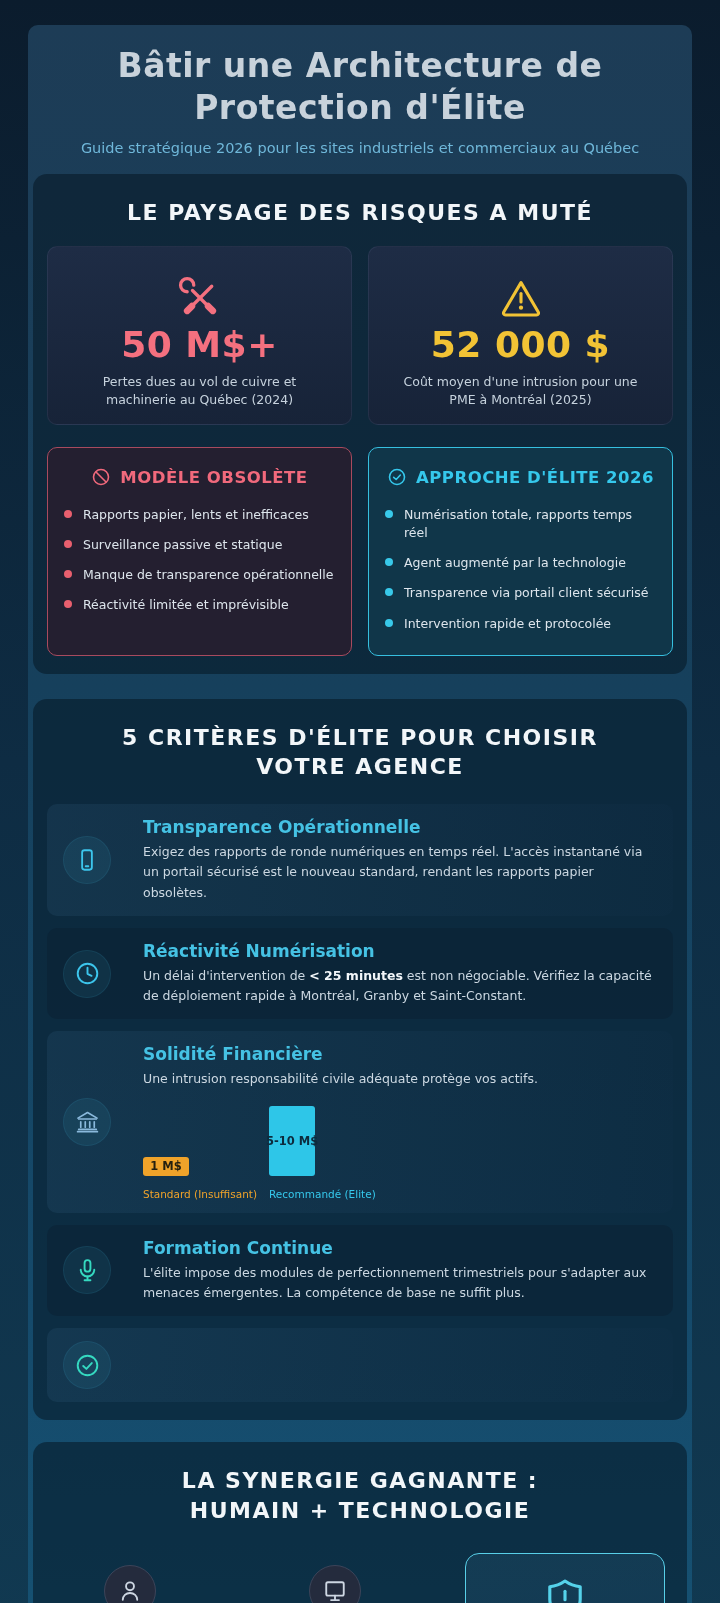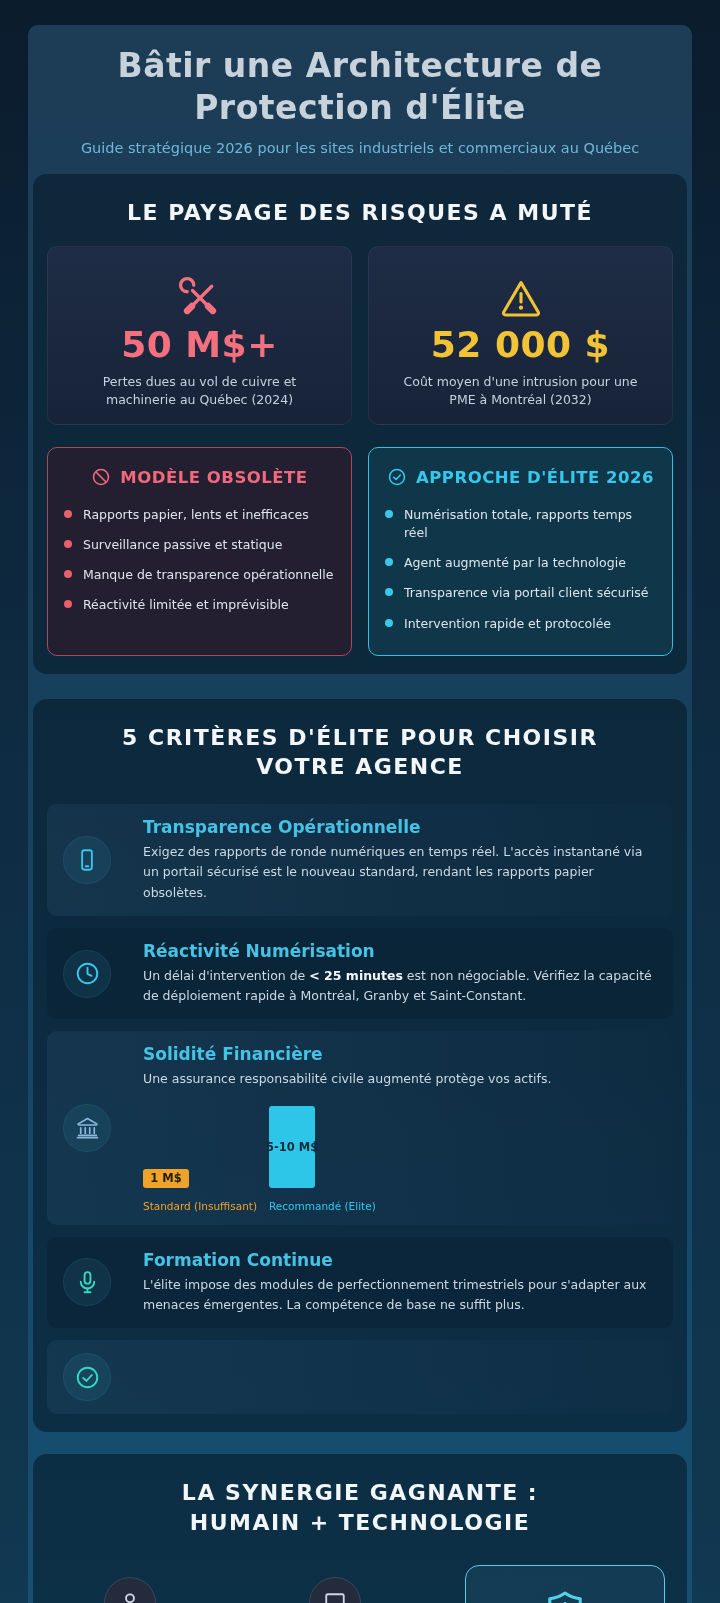--- a/index.html
+++ b/index.html
@@ -118,21 +118,21 @@
 
       <div class="stat-card">
         <div class="stat-icon">
           <svg width="44" height="44" viewBox="0 0 24 24" fill="none" stroke="#f2c335" stroke-width="1.7" stroke-linecap="round" stroke-linejoin="round">
             <path d="M12 3.6 L21.4 19.6 a1.1 1.1 0 0 1 -0.95 1.65 H3.55 a1.1 1.1 0 0 1 -0.95 -1.65 Z"></path>
             <line x1="12" y1="9.6" x2="12" y2="14.2"></line>
             <line x1="12" y1="17.2" x2="12" y2="17.3" stroke-width="2.3"></line>
           </svg>
         </div>
         <div class="stat-value gold">52 000 $</div>
-        <div class="stat-label">Coût moyen d'une intrusion pour une PME à Montréal (2032)</div>
+        <div class="stat-label">Coût moyen d'une intrusion pour une PME à Montréal (2025)</div>
       </div>
     </div>
 
     <div class="compare-row">
       <div class="compare-card obsolete">
         <div class="compare-header">
           <span>
             <svg width="20" height="20" viewBox="0 0 24 24" fill="none" stroke="#f1697c" stroke-width="1.9">
               <circle cx="12" cy="12" r="9"></circle>
               <line x1="5.7" y1="5.7" x2="18.3" y2="18.3"></line>
@@ -230,30 +230,30 @@
           <line x1="6" y1="12.2" x2="6" y2="17"></line>
           <line x1="10" y1="12.2" x2="10" y2="17"></line>
           <line x1="14" y1="12.2" x2="14" y2="17"></line>
           <line x1="18" y1="12.2" x2="18" y2="17"></line>
           <line x1="4.2" y1="19" x2="19.8" y2="19"></line>
           <line x1="3.2" y1="21" x2="20.8" y2="21"></line>
         </svg>
       </div>
       <div class="crit-body">
         <p class="crit-title">Solidité Financière</p>
-        <p class="crit-desc"><span>Une assurance responsabilité civile augmenté protège vos actifs.</span><span class="b"></span><span></span></p>
+        <p class="crit-desc"><span>Une intrusion responsabilité civile adéquate protège vos actifs.</span><span class="b"></span><span></span></p>
         <div class="chart">
           <div class="bar-group">
             <div class="bar standard" style="height: 19px; background: rgb(240, 163, 42); margin-top: 10px;">
                 <span>1 M$</span>
               </div>
             <div class="bar-cat standard">Standard (Insuffisant)</div>
           </div>
           <div class="bar-group">
-            <div class="bar elite-bar" style="height: 82px; background: rgb(46, 198, 232);">
+            <div class="bar elite-bar" style="height: 70px; background: rgb(46, 198, 232);">
                 <span>5-10 M$</span>
               </div>
             <div class="bar-cat elite-bar">Recommandé (Elite)</div>
           </div>
         </div>
       </div>
     </div>
 
     <div class="criterion">
       <div class="crit-icon-wrap">

